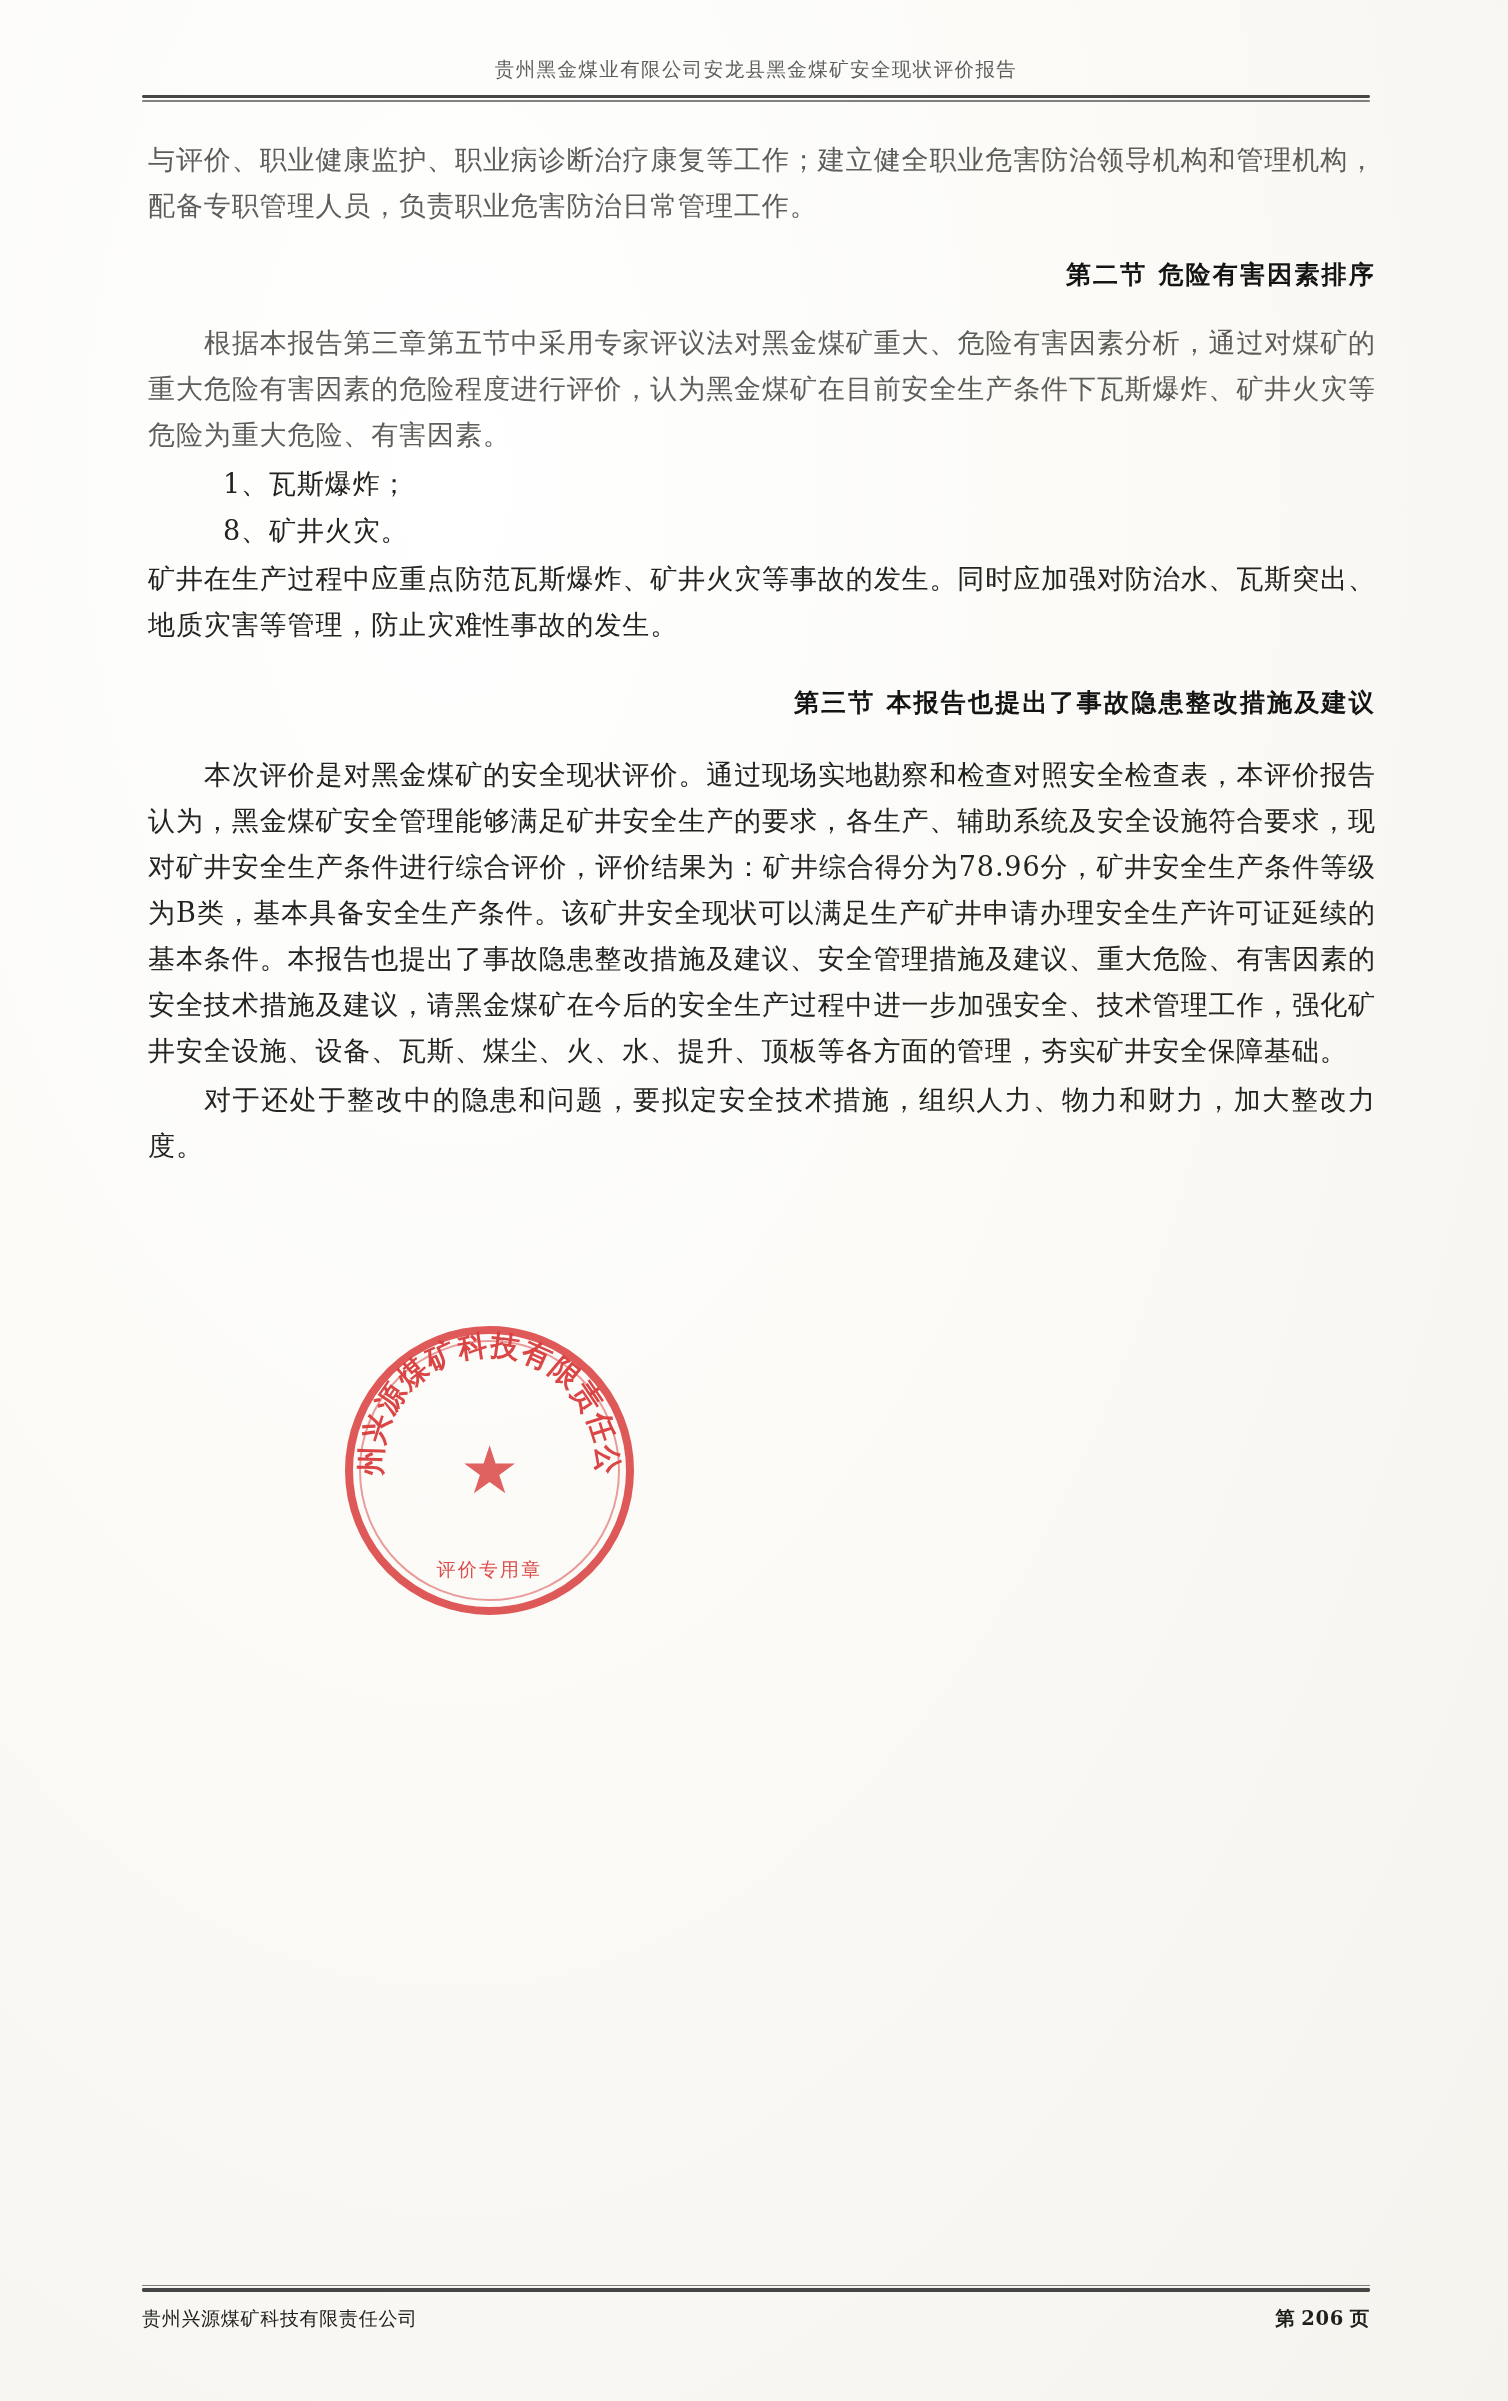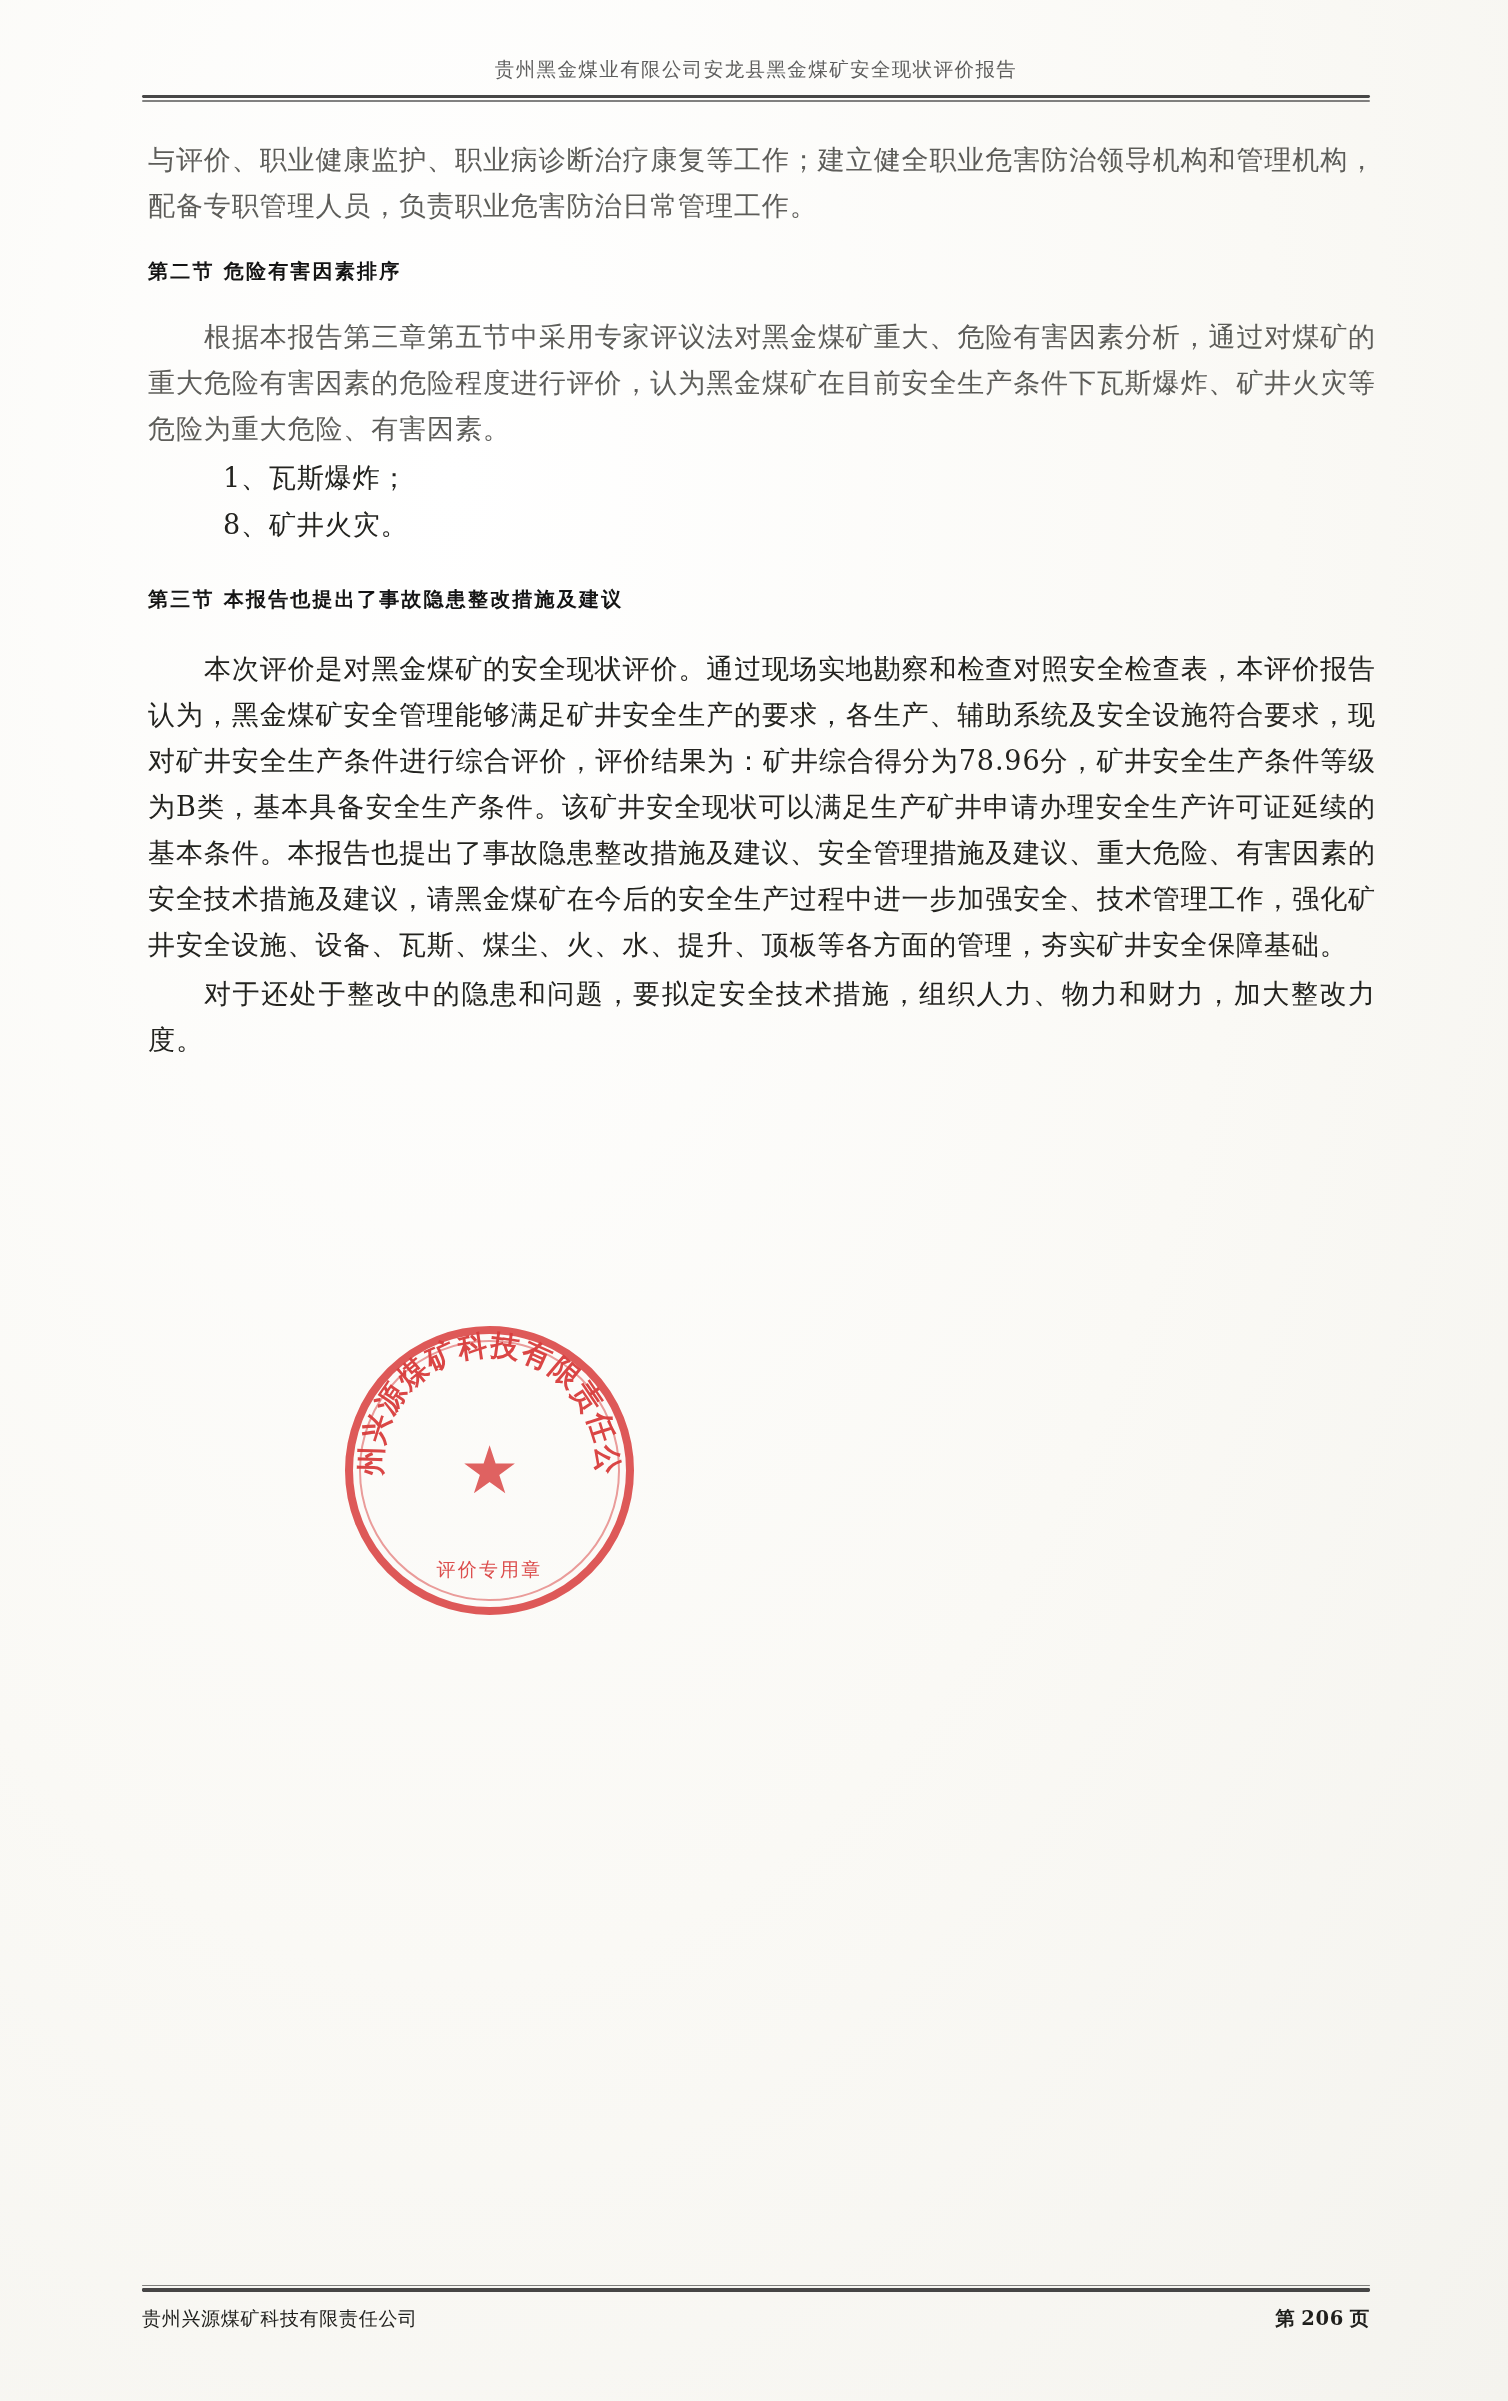--- a/index.html
+++ b/index.html
@@ -79,23 +79,23 @@
     color: #3a3a36;
     opacity: .82;
   }
   p.list-item {
     text-indent: 75px;
     margin-bottom: 1.4px;
   }
   h2.section {
     font-family: "DejaVu Serif", serif;
     font-weight: bold;
-    font-size: 20px;
+    font-size: 25px;
     letter-spacing: 2.2px;
-    text-align: left;
+    text-align: right;
     color: #141414;
     margin: 29px 0 29px 0;
   }
   h2.section.second {
     margin: 38px 0 33px 0;
   }
 
   
   #stamp {
     position: absolute;
@@ -206,20 +206,21 @@
     <p class="para faded">与评价、职业健康监护、职业病诊断治疗康复等工作；建立健全职业危害防治领导机构和管理机构，配备专职管理人员，负责职业危害防治日常管理工作。</p>
 
     <h2 class="section">第二节  危险有害因素排序</h2>
 
     <p class="para indent faded">根据本报告第三章第五节中采用专家评议法对黑金煤矿重大、危险有害因素分析，通过对煤矿的重大危险有害因素的危险程度进行评价，认为黑金煤矿在目前安全生产条件下瓦斯爆炸、矿井火灾等危险为重大危险、有害因素。</p>
 
 
     <p class="para list-item">1、瓦斯爆炸；</p>
     <p class="para list-item">8、矿井火灾。</p>
 
+    <p class="para">矿井在生产过程中应重点防范瓦斯爆炸、矿井火灾等事故的发生。同时应加强对防治水、瓦斯突出、地质灾害等管理，防止灾难性事故的发生。</p>
 
     <h2 class="section second">第三节  本报告也提出了事故隐患整改措施及建议</h2>
 
     <p class="para indent">本次评价是对黑金煤矿的安全现状评价。通过现场实地勘察和检查对照安全检查表，本评价报告认为，黑金煤矿安全管理能够满足矿井安全生产的要求，各生产、辅助系统及安全设施符合要求，现对矿井安全生产条件进行综合评价，评价结果为：矿井综合得分为78.96分，矿井安全生产条件等级为B类，基本具备安全生产条件。该矿井安全现状可以满足生产矿井申请办理安全生产许可证延续的基本条件。本报告也提出了事故隐患整改措施及建议、安全管理措施及建议、重大危险、有害因素的安全技术措施及建议，请黑金煤矿在今后的安全生产过程中进一步加强安全、技术管理工作，强化矿井安全设施、设备、瓦斯、煤尘、火、水、提升、顶板等各方面的管理，夯实矿井安全保障基础。</p>
 
     <p class="para indent">对于还处于整改中的隐患和问题，要拟定安全技术措施，组织人力、物力和财力，加大整改力度。</p>
   </div>
 
   <div id="stamp">
     <div class="ring"></div>

